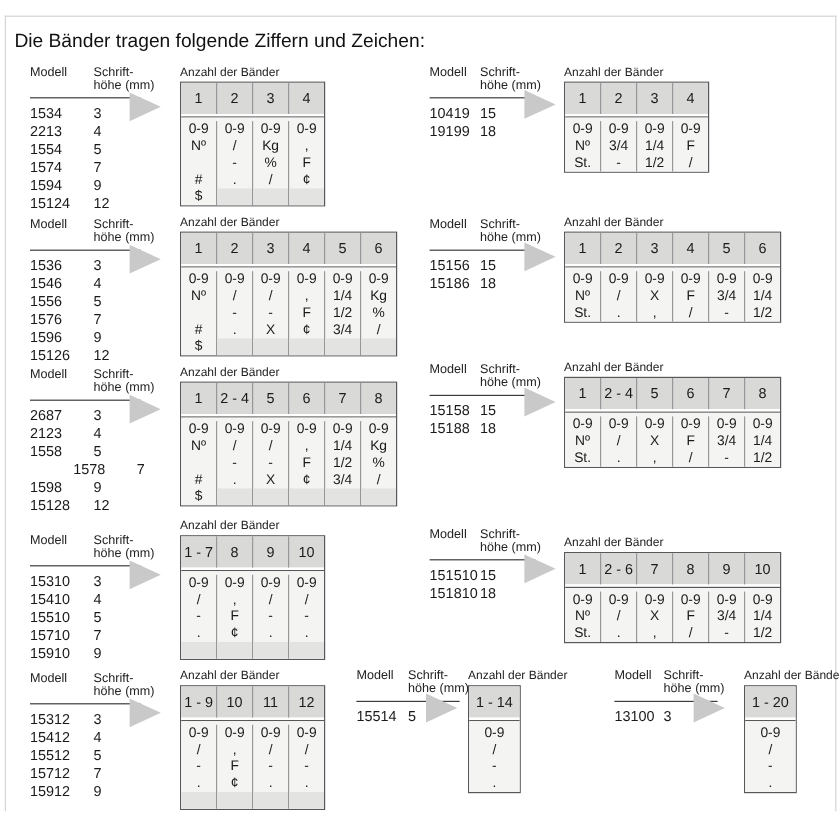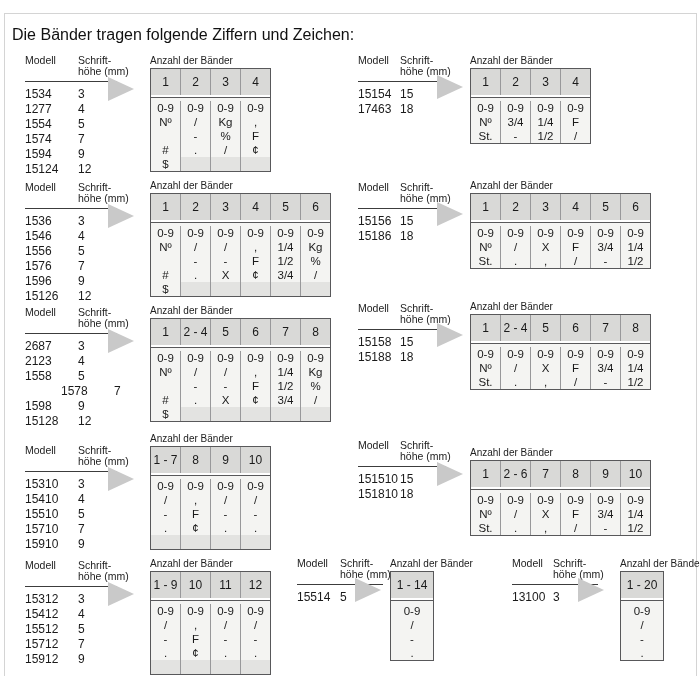--- a/index.html
+++ b/index.html
@@ -58,21 +58,21 @@
         <div class="mrow mhead">
           <span class="mc1" style="width: 53px;"></span>
           <span class="mc2">höhe (mm)</span>
         </div>
         <div class="mrule" style="width: 92px;"></div>
         <div class="mrow">
           <span class="mc1" style="width: 53px;">1534</span>
           <span class="mc2">3</span>
         </div>
         <div class="mrow">
-          <span class="mc1" style="width: 53px;">1277</span>
+          <span class="mc1" style="width: 53px;">2213</span>
           <span class="mc2">4</span>
         </div>
         <div class="mrow">
           <span class="mc1" style="width: 53px;">1554</span>
           <span class="mc2">5</span>
         </div>
         <div class="mrow">
           <span class="mc1" style="width: 53px;">1574</span>
           <span class="mc2">7</span>
         </div>
@@ -127,25 +127,25 @@
         <div class="mrow mhead">
           <span class="mc1" style="width: 42px;">Modell</span>
           <span class="mc2">Schrift-</span>
         </div>
         <div class="mrow mhead">
           <span class="mc1" style="width: 42px;"></span>
           <span class="mc2">höhe (mm)</span>
         </div>
         <div class="mrule" style="width: 88px;"></div>
         <div class="mrow">
-          <span class="mc1" style="width: 42px;">15154</span>
+          <span class="mc1" style="width: 42px;">10419</span>
           <span class="mc2">15</span>
         </div>
         <div class="mrow">
-          <span class="mc1" style="width: 42px;">17463</span>
+          <span class="mc1" style="width: 42px;">19199</span>
           <span class="mc2">18</span>
         </div>
       </div>
       <div class="arrow" style="left: 437px; top: 75px;"></div>
       <div class="btwrap" style="left: 470px; top: 55px;"><div class="btlabel">Anzahl der Bänder</div><div class="btbox"><div class="bthead">
             <div class="bthcell" style="width: 29px;">1</div>
             <div class="bthcell" style="width: 29px;">2</div>
             <div class="bthcell" style="width: 29px;">3</div>
             <div class="bthcell" style="width: 29px;">4</div>
           </div><div class="btdiv"></div><div class="btbody">

